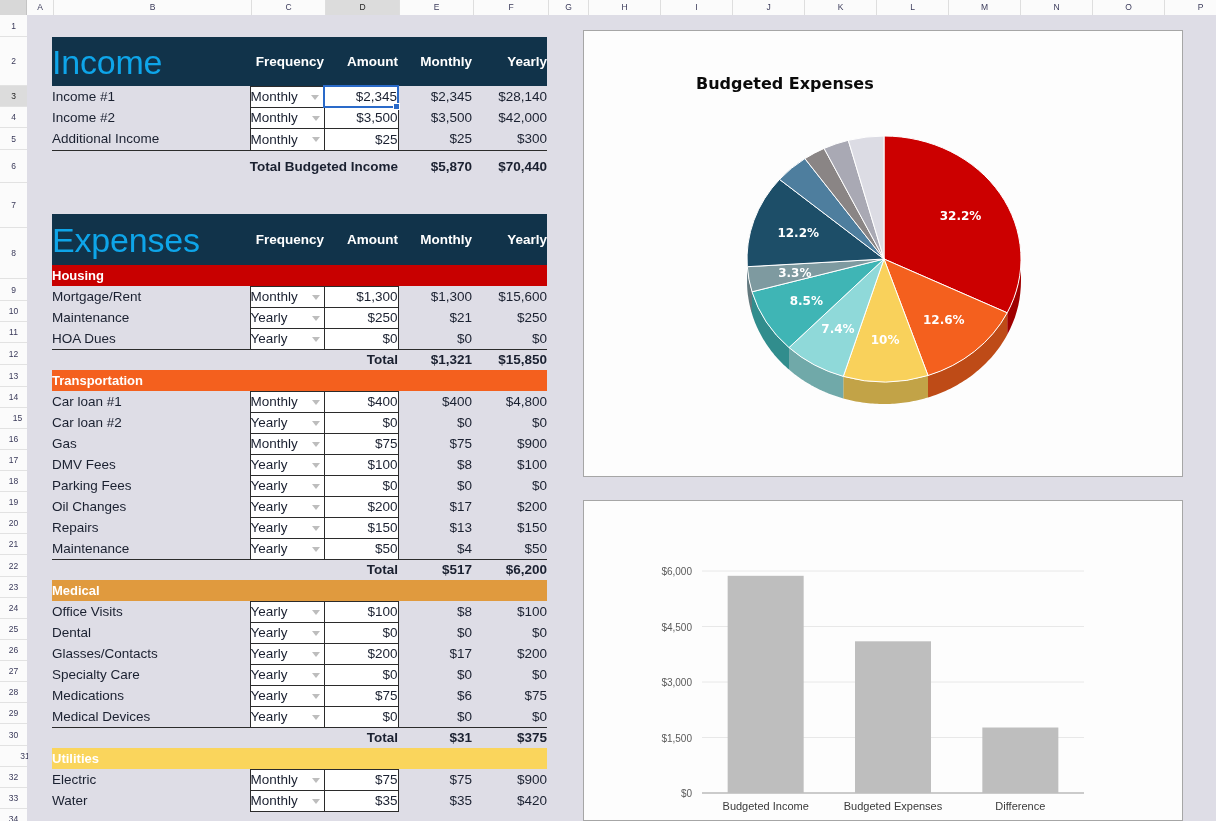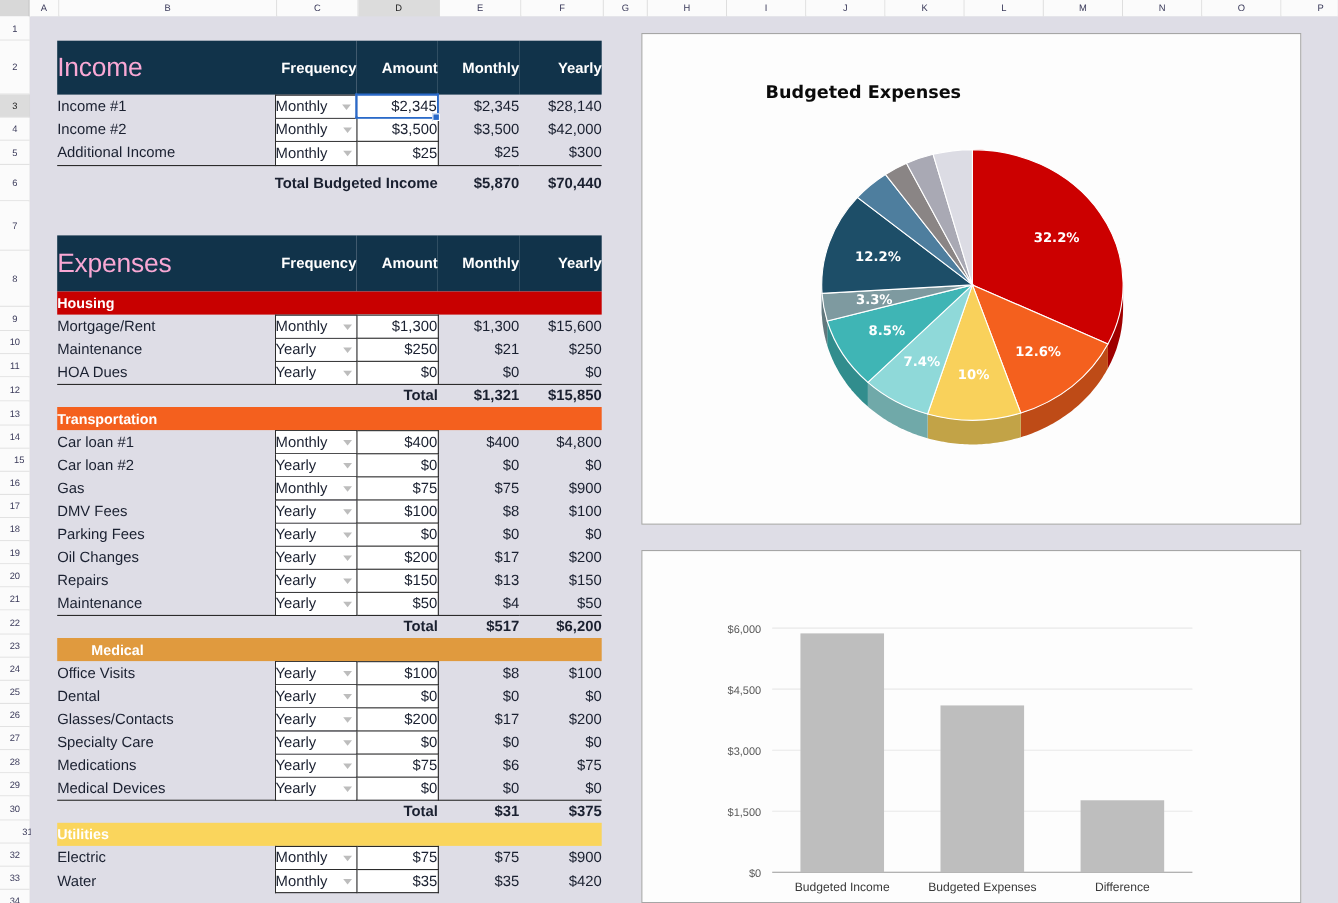--- a/index.html
+++ b/index.html
@@ -52,21 +52,21 @@
   .tbl td { padding: 0; vertical-align: middle; }
 
   .c-b { width: 198px; }
   .c-c { width: 74px; }
   .c-d { width: 74px; }
   .c-e { width: 74px; }
   .c-f { width: 75px; }
 
   .hdr-band { background: #11334a; }
   .hdr-title {
-    color: #f9a8d4; font-size: 24px; font-weight: 400;
+    color: #0ea5e9; font-size: 34px; font-weight: 400;
     padding-left: 10px; letter-spacing: -.2px; line-height: 1;
   }
   .hdr-lbl {
     color: #ffffff; font-size: 13.5px; font-weight: bold;
     text-align: right; padding-right: 5px; vertical-align: bottom;
     padding-bottom: 3px;
   }
 
   .band {
     color: #ffffff; font-size: 13px; font-weight: bold;
@@ -353,21 +353,21 @@
             <td class="amt-cell">$50</td>
             <td class="calc-cell">$4</td>
             <td class="calc-cell">$50</td>
           </tr>
           <tr style="height: 21px;">
             <td class="total-lbl topline" colspan="3">Total</td>
             <td class="total-val topline">$517</td>
             <td class="total-val topline">$6,200</td>
           </tr>
           <tr style="height: 21px;">
-            <td class="band" colspan="5" style="background: rgb(224, 154, 62); padding-left: 31px;">Medical</td>
+            <td class="band" colspan="5" style="background: rgb(224, 154, 62);">Medical</td>
           </tr>
           <tr style="height: 21px;">
             <td class="item-name">Office Visits</td>
             <td class="freq-cell"><span>Yearly</span><span class="arrow"></span></td>
             <td class="amt-cell">$100</td>
             <td class="calc-cell">$8</td>
             <td class="calc-cell">$100</td>
           </tr>
           <tr style="height: 21px;">
             <td class="item-name">Dental</td>

